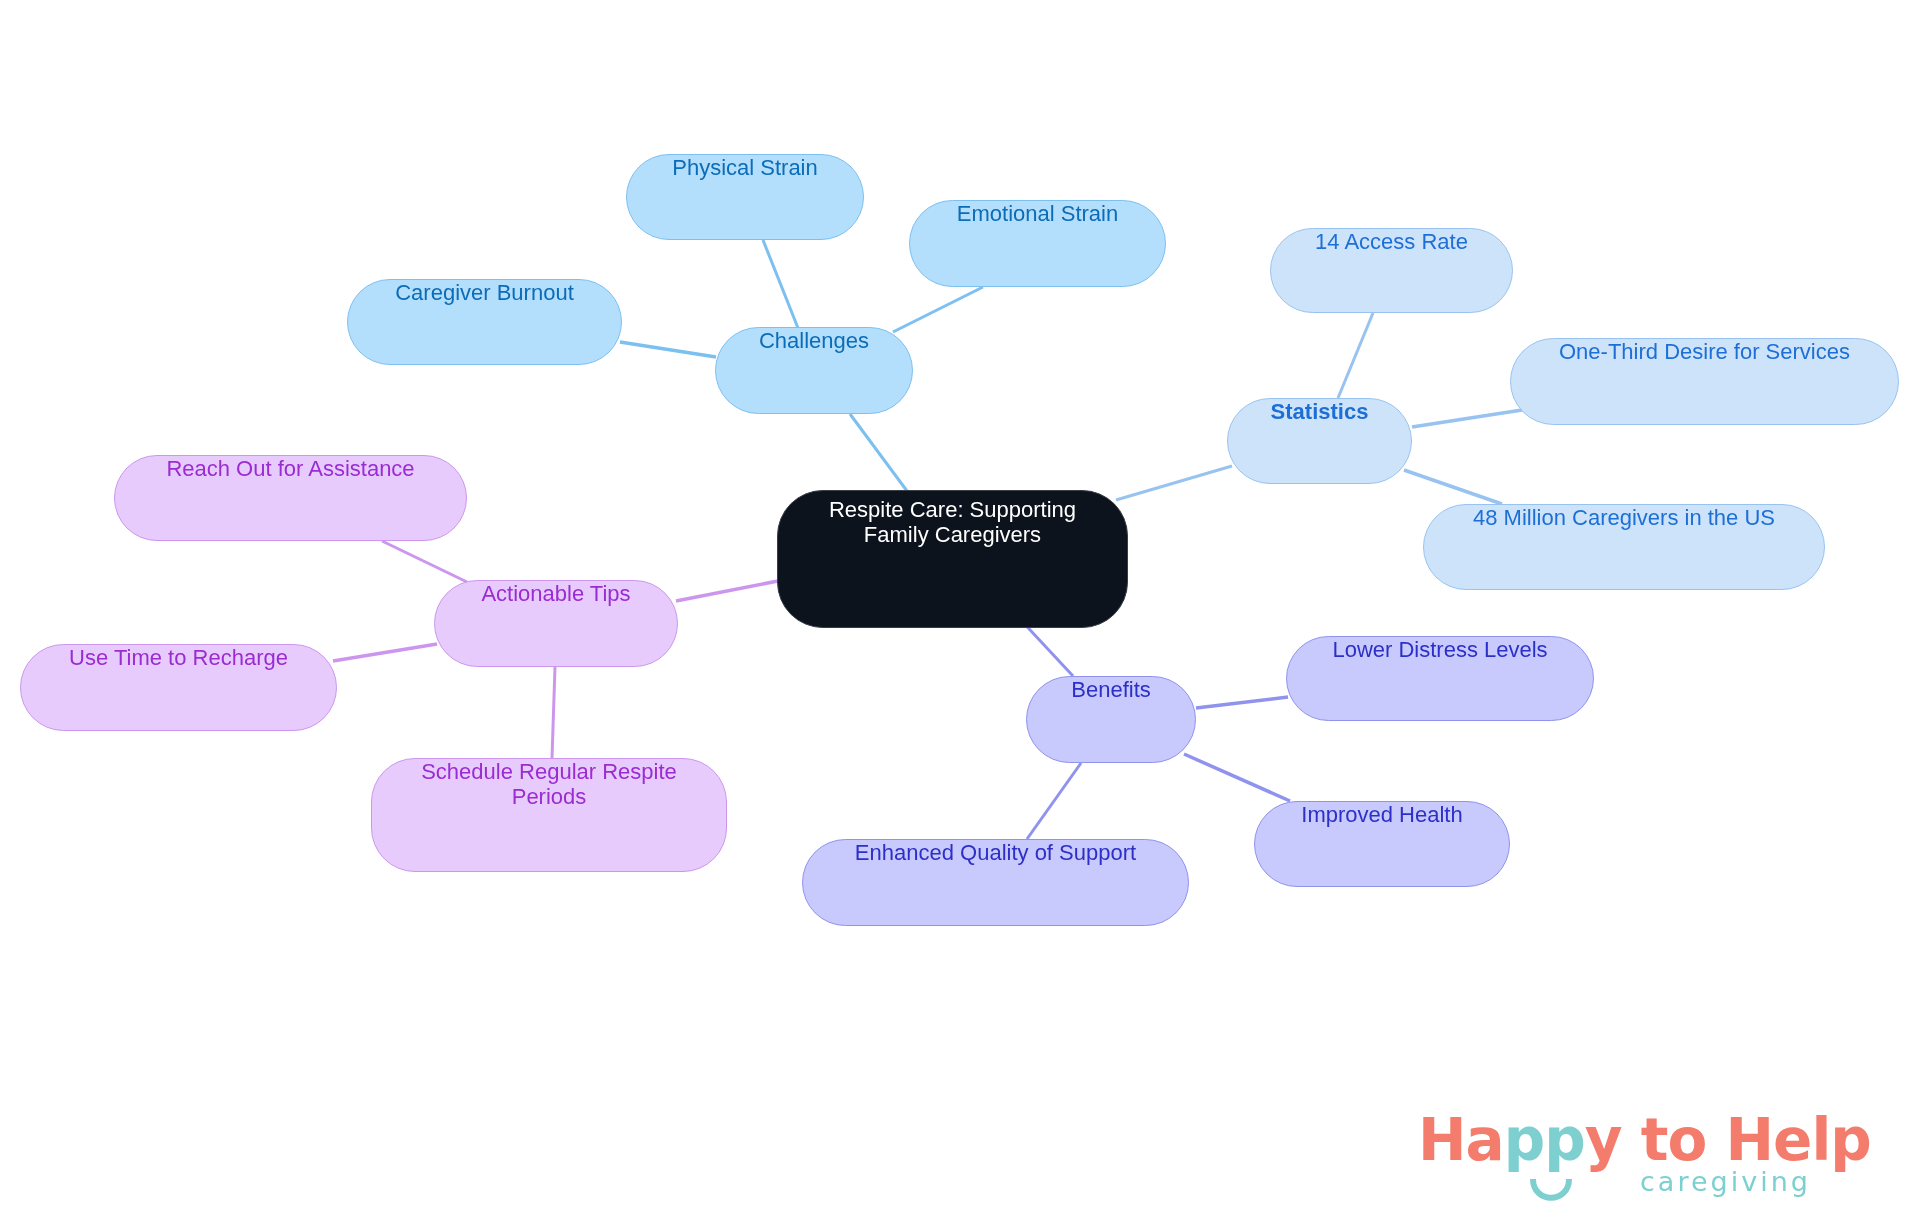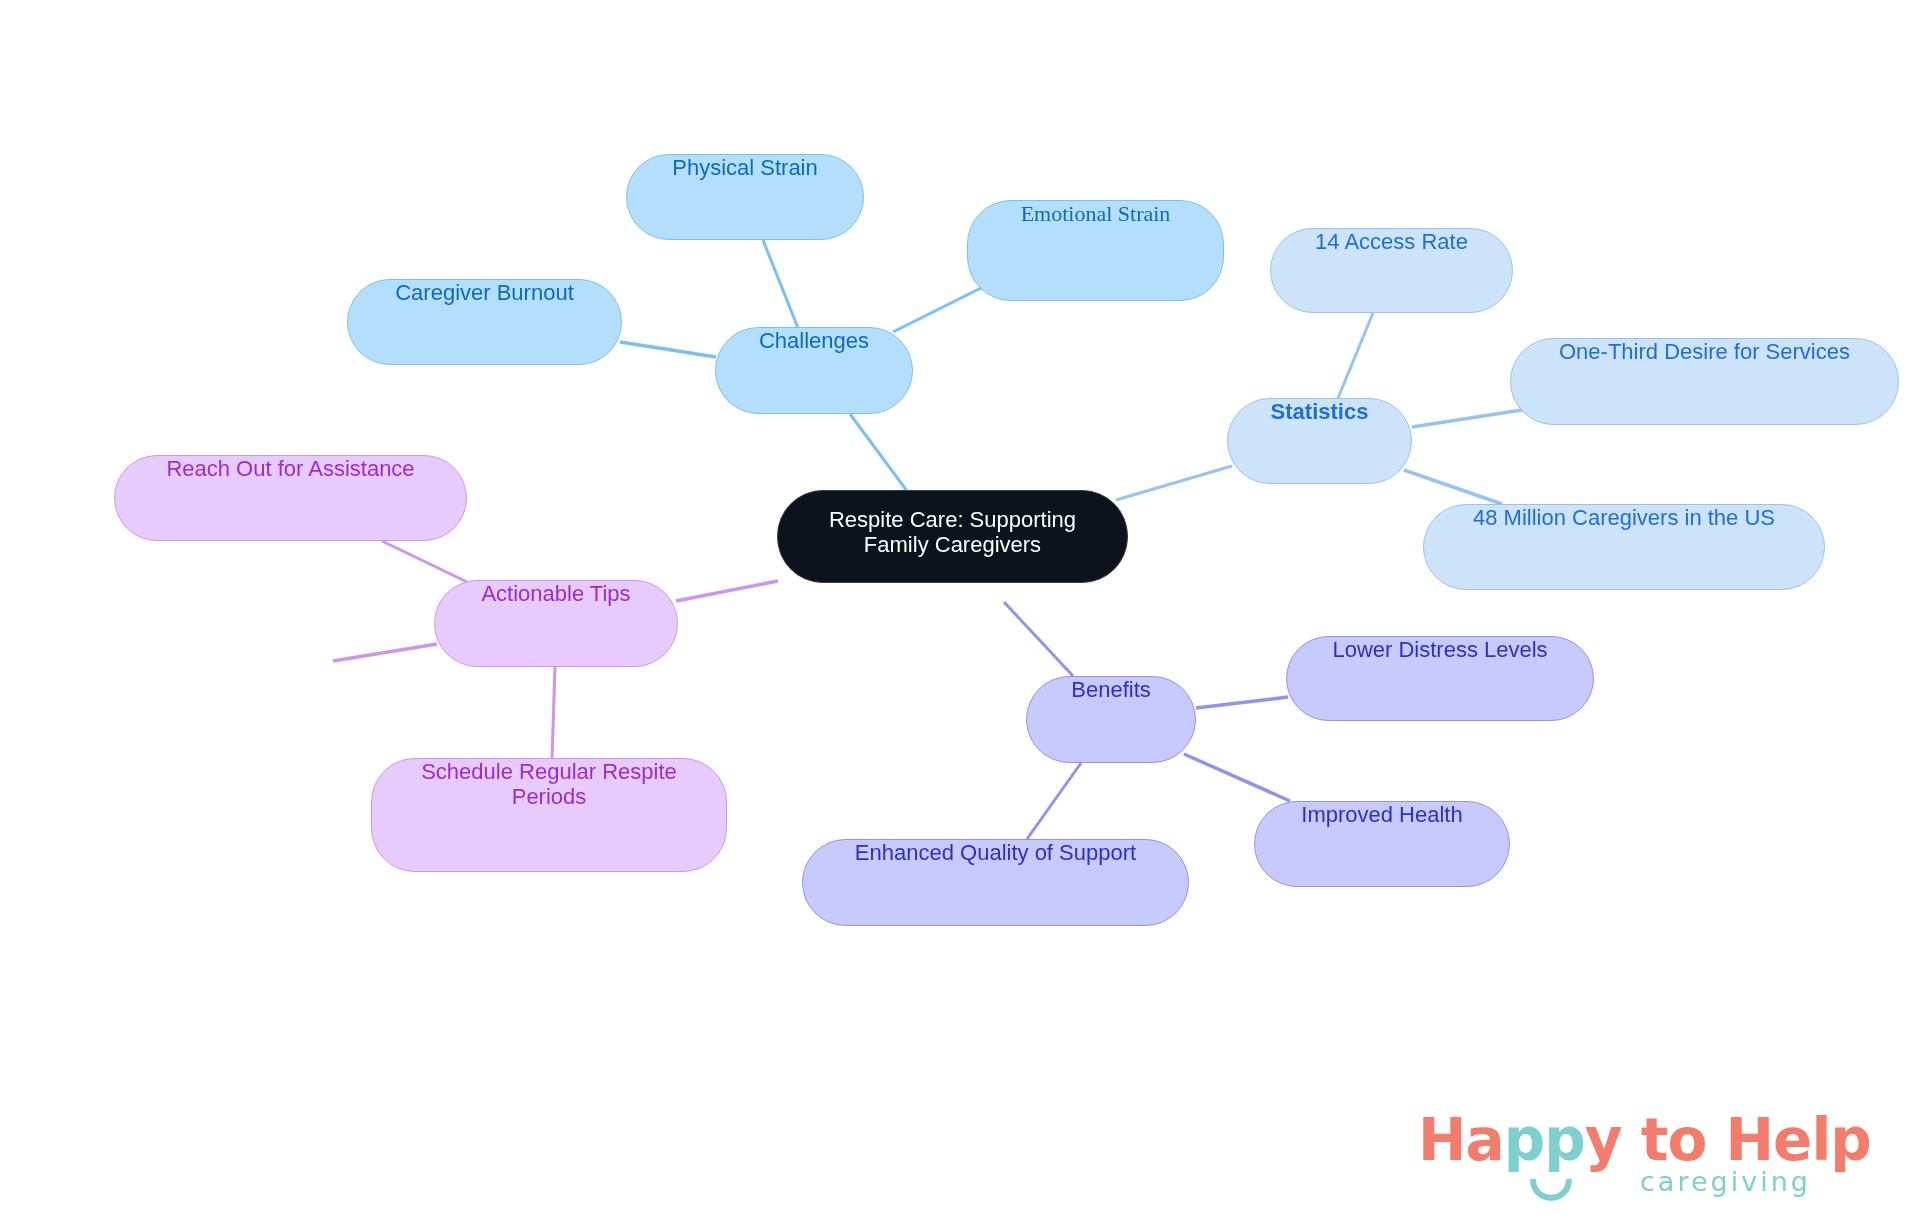--- a/index.html
+++ b/index.html
@@ -42,31 +42,31 @@
     <line x1="1196" y1="708" x2="1288" y2="697" stroke="#8f93ee" stroke-width="3.5"></line>
     <line x1="1184" y1="754" x2="1290" y2="801" stroke="#8f93ee" stroke-width="3.5"></line>
     <line x1="1081" y1="763" x2="1027" y2="839" stroke="#8f93ee" stroke-width="3"></line>
 
     <line x1="778" y1="581" x2="676" y2="601" stroke="#cc96ee" stroke-width="3.5"></line>
     <line x1="467" y1="582" x2="382" y2="541" stroke="#cc96ee" stroke-width="3"></line>
     <line x1="437" y1="644" x2="333" y2="661" stroke="#cc96ee" stroke-width="3.5"></line>
     <line x1="555" y1="667" x2="552" y2="758" stroke="#cc96ee" stroke-width="3"></line>
   </svg>
 
-  <div class="node root" style="left:777px; top:490px; width:351px; height:93px; padding:16px 40px;">
+  <div class="node root" style="left:777px; top:490px; width:351px; height:138px; padding:6px 40px;">
     <span>Respite Care: Supporting Family Caregivers</span>
   </div>
 
   <div class="node challenges" style="left:715px; top:327px; width:198px; height:87px;">
     <span>Challenges</span>
   </div>
   <div class="node challenges" style="left:626px; top:154px; width:238px; height:86px;">
     <span>Physical Strain</span>
   </div>
-  <div class="node challenges" style="left:967px; top:200px; width:257px; height:101px;font-family:Liberation Serif, serif;">
+  <div class="node challenges" style="left:909px; top:200px; width:257px; height:87px;">
     <span>Emotional Strain</span>
   </div>
   <div class="node challenges" style="left:347px; top:279px; width:275px; height:86px;">
     <span>Caregiver Burnout</span>
   </div>
 
   <div class="node statistics" style="left:1227px; top:398px; width:185px; height:86px;font-weight:bold;">
     <span>Statistics</span>
   </div>
   <div class="node statistics" style="left:1270px; top:228px; width:243px; height:85px;">
@@ -91,20 +91,23 @@
   <div class="node benefits" style="left:802px; top:839px; width:387px; height:87px;">
     <span>Enhanced Quality of Support</span>
   </div>
 
   <div class="node tips" style="left:434px; top:580px; width:244px; height:87px;">
     <span>Actionable Tips</span>
   </div>
   <div class="node tips" style="left:114px; top:455px; width:353px; height:86px;">
     <span>Reach Out for Assistance</span>
   </div>
+  <div class="node tips" style="left:20px; top:644px; width:317px; height:87px;">
+    <span>Use Time to Recharge</span>
+  </div>
   <div class="node tips" style="left:371px; top:758px; width:356px; height:114px; padding:0 40px;">
     <span>Schedule Regular Respite Periods</span>
   </div>
 </div>
 
 <div class="logo">
   <div class="logo-main">
     <span style="color:#f47c6c;">Ha</span><span style="color:#7ecfcf;">pp</span><span style="color:#f47c6c;">y to Help</span>
   </div>
   <svg class="smile" viewBox="0 0 46 26">

